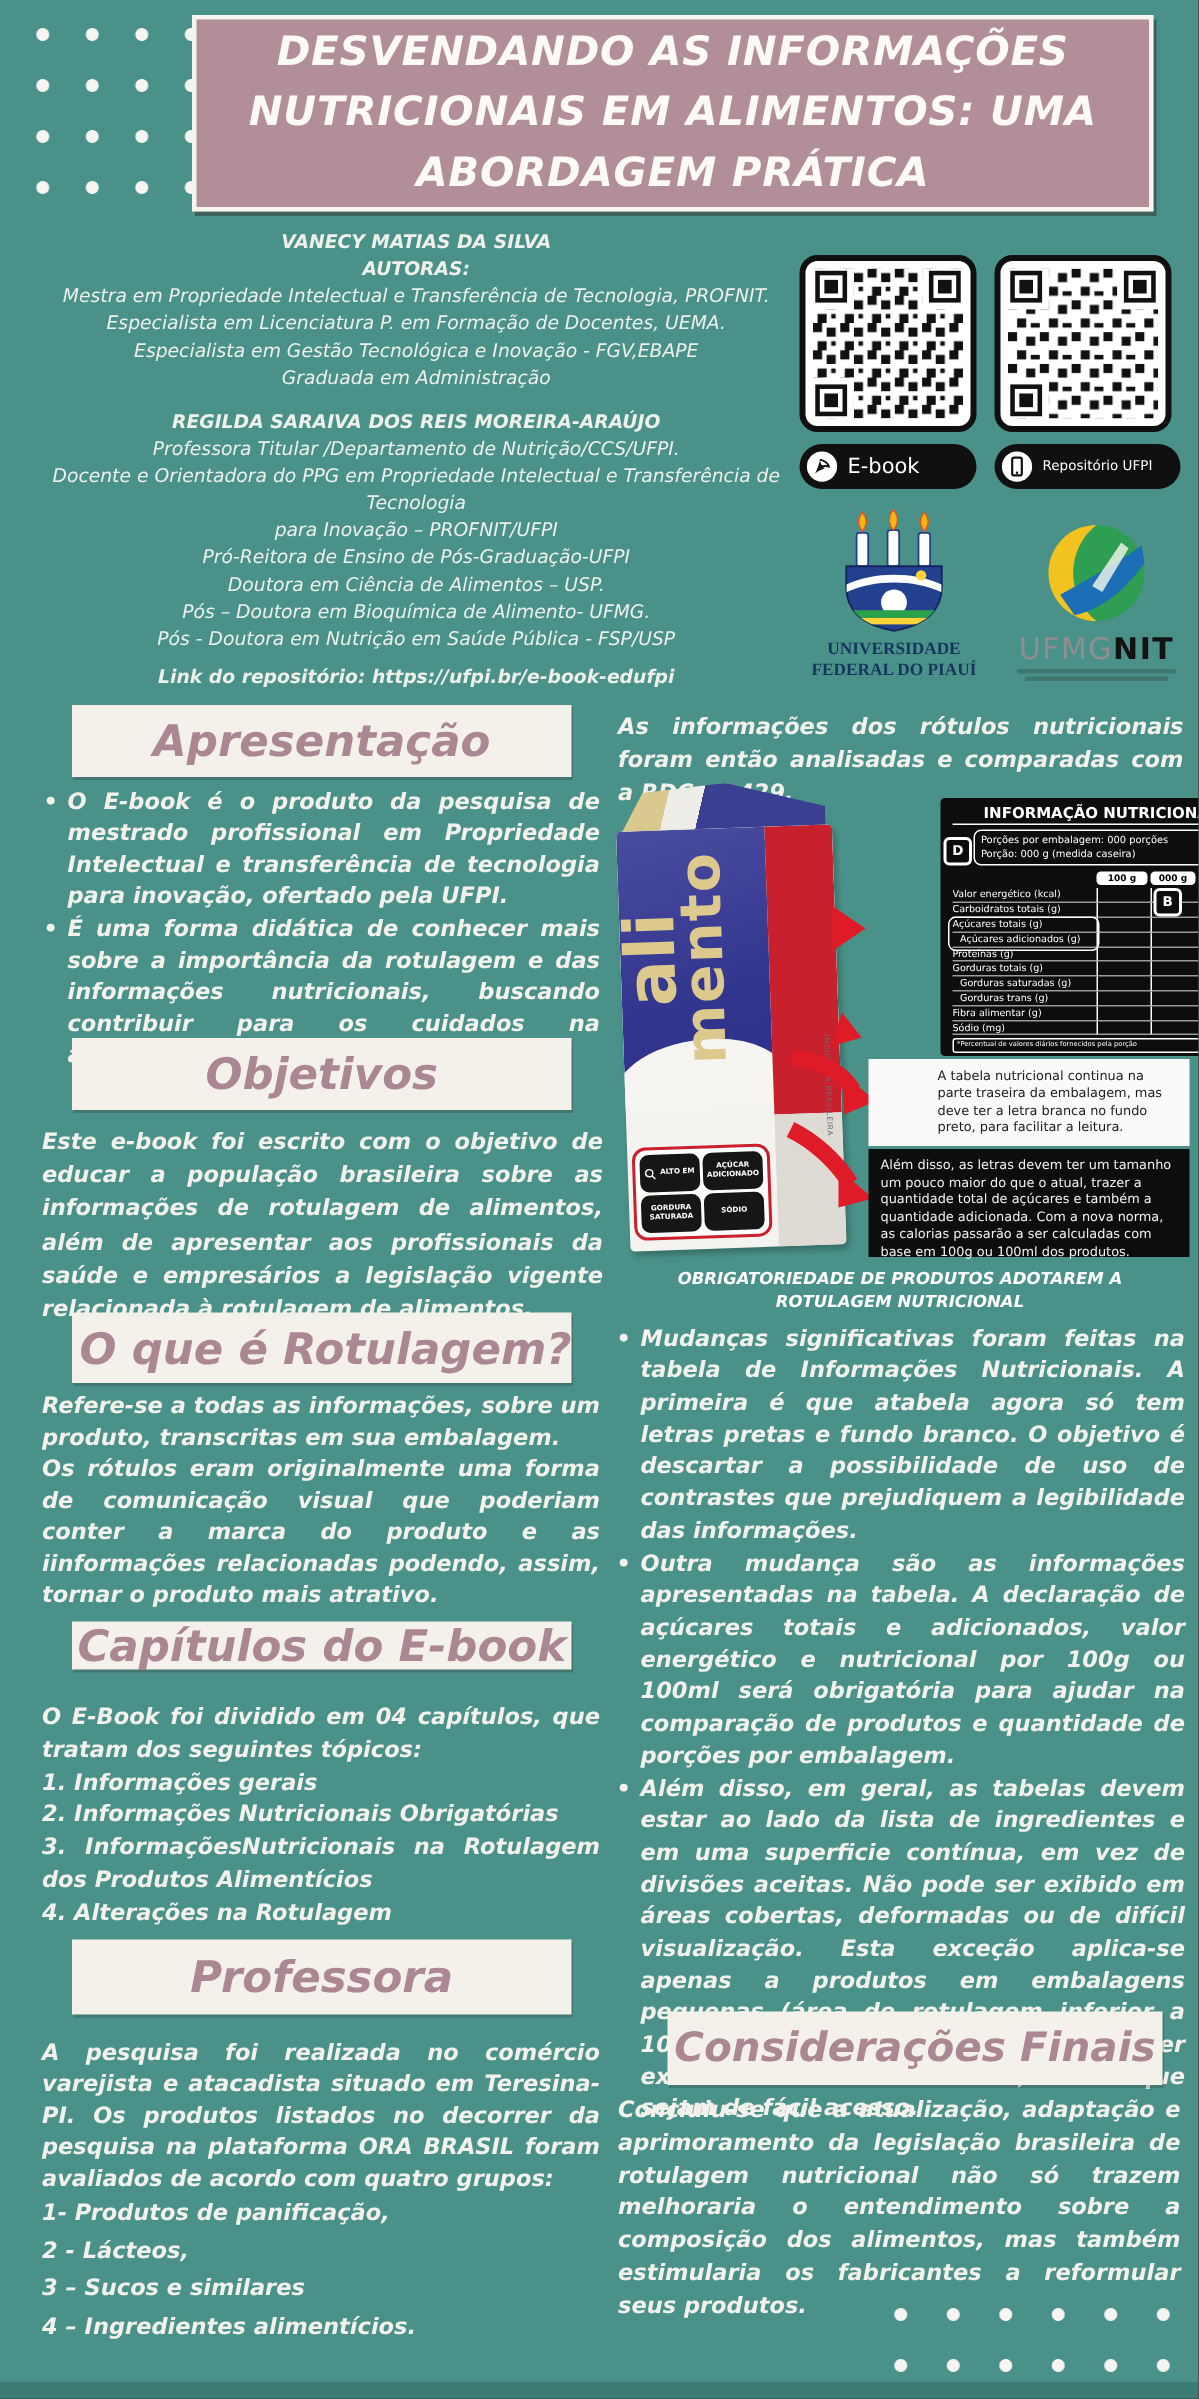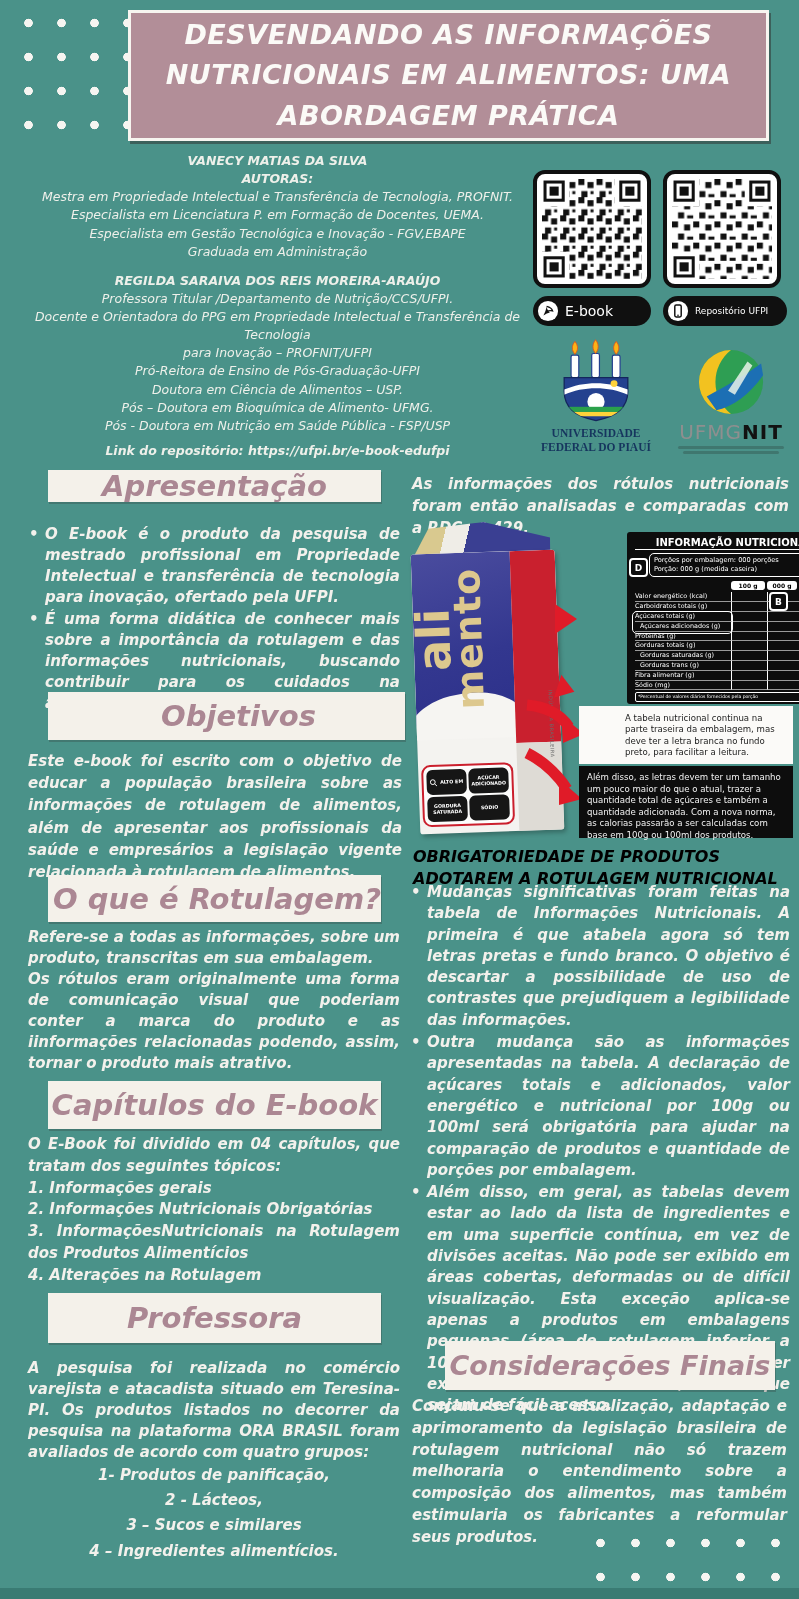--- a/index.html
+++ b/index.html
@@ -132,22 +132,22 @@
   .note-black{position:absolute;left:174px;top:244px;width:214px;height:72px;box-sizing:border-box;
     background:#0d0d0d;color:#f2f2f2;font-size:8.6px;line-height:1.35;padding:6px 8px;}
 
   
   .red-tri{position:absolute;width:0;height:0;border-top:15px solid transparent;
     border-bottom:15px solid transparent;border-left:22px solid #e01b28;}
   .tri-sugar{left:150px;top:82px;}
   .tri-low{left:150px;top:152px;transform:rotate(18deg) scale(.8);}
   .fig-arrows{position:absolute;left:118px;top:165px;}
 
-  .caption{position:absolute;left:413px;top:846px;width:374px;
-    color:#000000;font-weight:bold;font-style:italic;font-size:16px;line-height:1.35;}
+  .caption{position:absolute;left:413px;top:846px;width:374px;text-align:center;
+    color:#ffffff;font-weight:bold;font-style:italic;font-size:11px;line-height:1.35;}
 
   .svg-block{display:block;margin:0 auto;}
 </style>
 </head>
 <body>
 
 <div class="poster">
 
   <div class="dots dots-tl"></div>
 
@@ -283,58 +283,58 @@
       <path d="M10 50 C28 40 50 28 66 16 L68 28 C54 48 38 60 20 64 z" fill="#1c6fb4"></path>
       <path d="M32 44 L52 14 L57 18 L39 48 z" fill="#e9f2e9" opacity=".85"></path>
     </svg>
     <div class="profnit-word">
       <span class="prof">UFMG</span><span class="nit">NIT</span>
     </div>
     <div class="tag-bar tb1"></div>
     <div class="tag-bar tb2"></div>
   </div>
 
-  <div class="sec-header" style="left:48px;top:470px;width:333px;height:32px;">
+  <div class="sec-header" style="left:48px;top:470px;width:333px;height:48px;">
     <span>Apresentação</span>
   </div>
   <div class="body-text" style="left:28px;top:524px;width:372px;">
     <div class="bullet">O E-book é o produto da pesquisa de mestrado profissional em Propriedade Intelectual e transferência de tecnologia para inovação, ofertado pela UFPI.</div>
     <div class="bullet">É uma forma didática de conhecer mais sobre a importância da rotulagem e das informações nutricionais, buscando contribuir para os cuidados na alimentação dos consumidores.</div>
   </div>
 
-  <div class="sec-header" style="left:48px;top:692px;width:333px;height:48px;padding-left:24px;">
+  <div class="sec-header" style="left:48px;top:692px;width:333px;height:48px;">
     <span>Objetivos</span>
   </div>
   <div class="body-text" style="left:28px;top:750px;width:374px;line-height:1.48;">Este e-book foi escrito com o objetivo de educar a população brasileira sobre as informações de rotulagem de alimentos, além de apresentar aos profissionais da saúde e empresários a legislação vigente relacionada à rotulagem de alimentos.</div>
 
   <div class="sec-header" style="left:48px;top:875px;width:333px;height:47px;justify-content:flex-end;">
     <span>O que é Rotulagem?</span>
   </div>
   <div class="body-text" style="left:28px;top:927px;width:372px;">
     <div>Refere-se a todas as informações, sobre um produto, transcritas em sua embalagem.</div>
     <div>Os rótulos eram originalmente uma forma de comunicação visual que poderiam conter a marca do produto e as iinformações relacionadas podendo, assim, tornar o produto mais atrativo.</div>
   </div>
 
-  <div class="sec-header" style="left:48px;top:1081px;width:333px;height:48px;">
+  <div class="sec-header" style="left:48px;top:1081px;width:333px;height:32px;">
     <span>Capítulos do E-book</span>
   </div>
   <div class="body-text" style="left:28px;top:1134px;width:372px;line-height:1.45;">
     <div>O E-Book foi dividido em 04 capítulos, que tratam dos seguintes tópicos:</div>
     <div class="plain-list">1. Informações gerais
 2. Informações Nutricionais Obrigatórias
 3.  InformaçõesNutricionais na Rotulagem dos Produtos Alimentícios
 4. Alterações na Rotulagem</div>
   </div>
 
   <div class="sec-header" style="left:48px;top:1293px;width:333px;height:50px;">
     <span>Professora</span>
   </div>
   <div class="body-text" style="left:28px;top:1358px;width:372px;">
     <div>A pesquisa foi realizada no comércio varejista e atacadista situado em Teresina-PI. Os produtos listados no decorrer da pesquisa na plataforma ORA BRASIL foram avaliados de acordo com quatro grupos:</div>
-    <div class="plain-list roomy" style="text-align:center;">1- Produtos de panificação,
+    <div class="plain-list roomy" style="text-align:left;">1- Produtos de panificação,
 2 - Lácteos,
 3 – Sucos e similares
 4 – Ingredientes alimentícios.</div>
   </div>
 
   <div class="body-text" style="left:412px;top:474px;width:377px;line-height:1.45;">As informações dos rótulos nutricionais foram então analisadas e comparadas com a RDC nº 429.</div>
 
   <div class="figure">
 
     <div class="carton">

